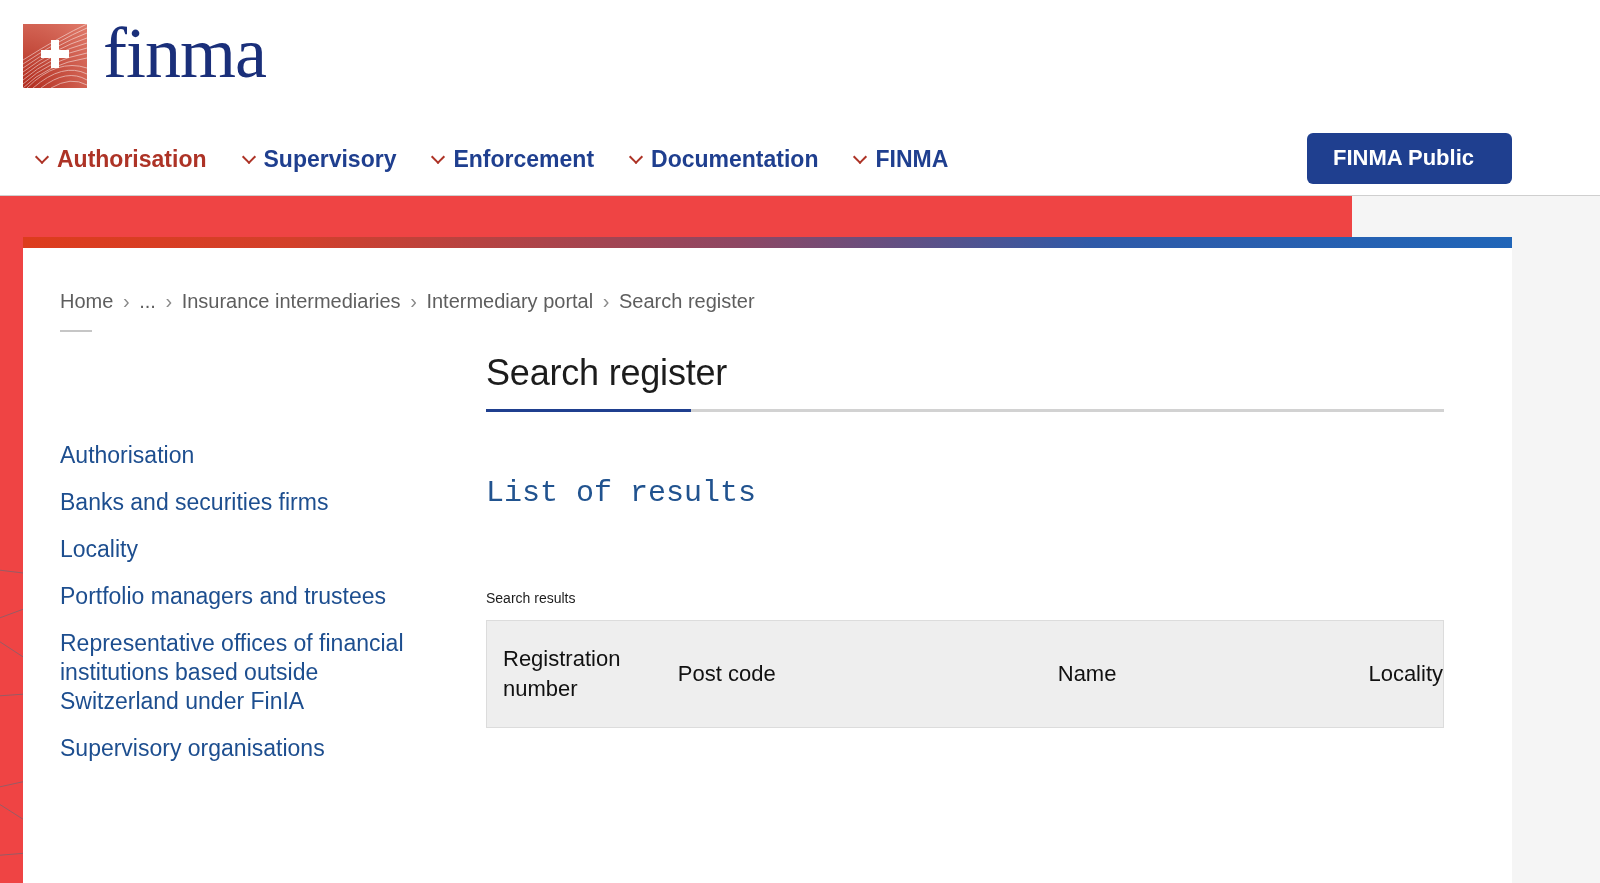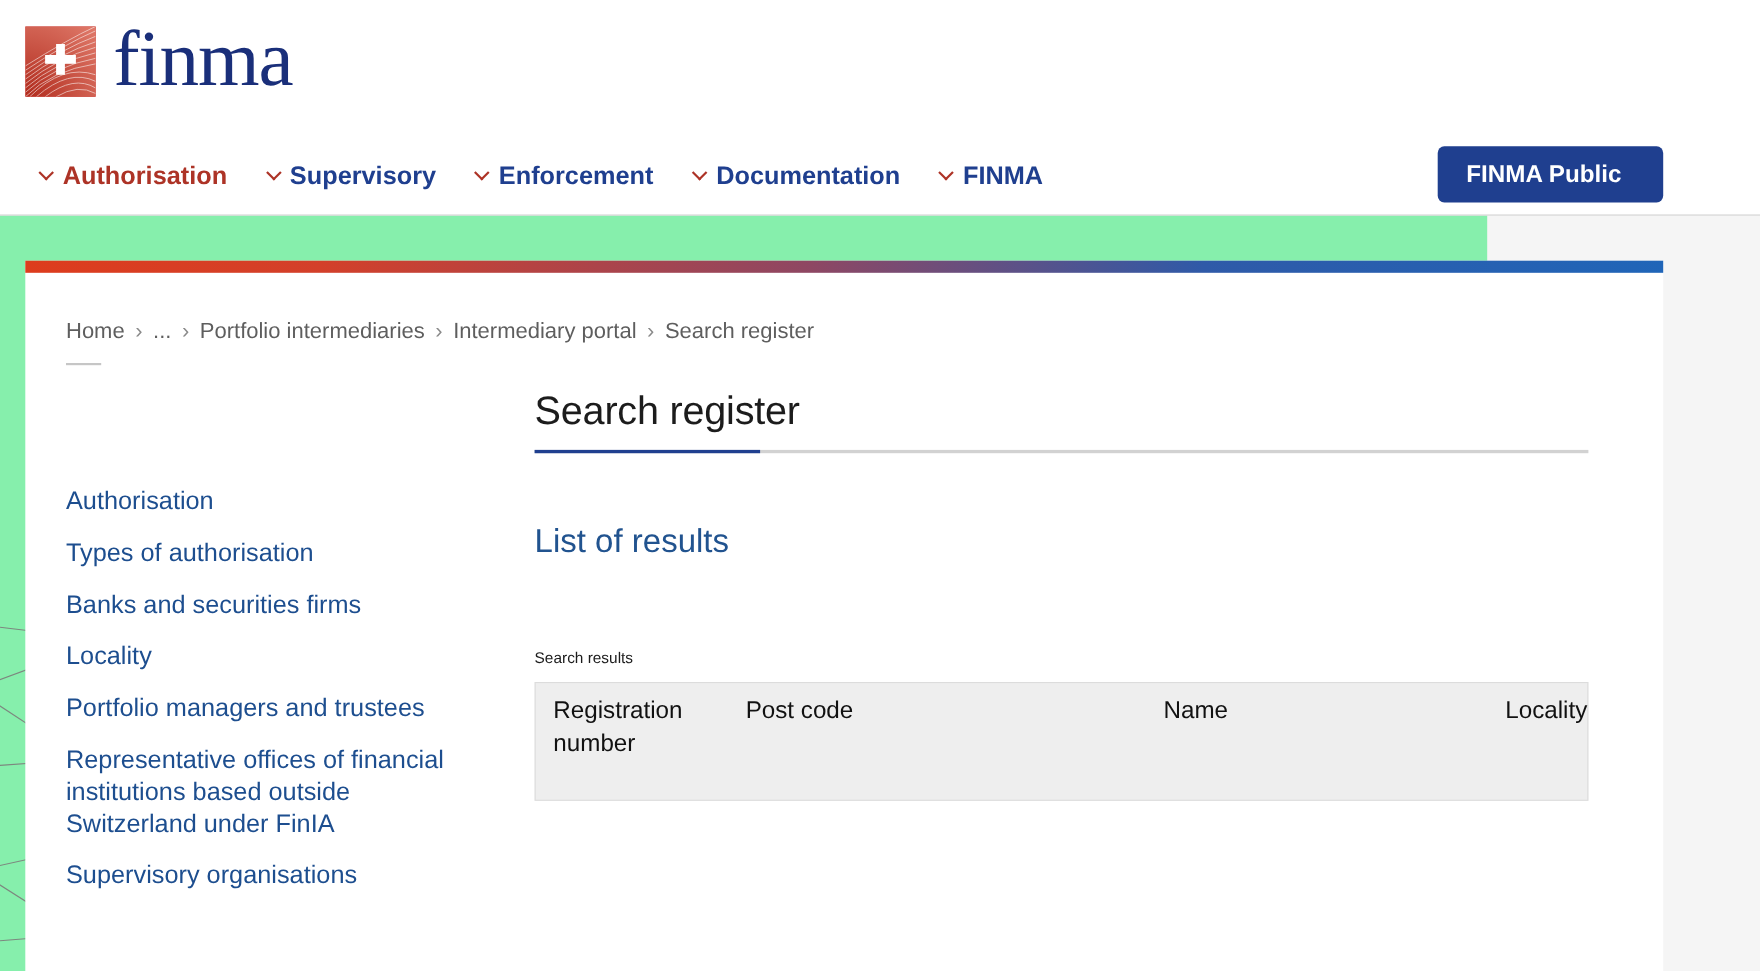--- a/index.html
+++ b/index.html
@@ -5,21 +5,21 @@
   * { box-sizing: border-box; }
   html, body {
     margin: 0; padding: 0;
     width: 1600px; height: 883px;
     overflow: hidden;
     background: #f5f5f5;
     font-family: "Liberation Sans", sans-serif;
     -webkit-font-smoothing: antialiased;
   }
 
-  .page { position: relative; width: 1352px; height: 883px; background: #86efac; }
+  .page { position: relative; width: 1352px; height: 883px; background: #ef4444; }
 
   
   .header {
     position: absolute; top: 0; left: 0;
     width: 1600px; height: 196px;
     background: #ffffff;
     border-bottom: 1px solid #cfcfcf;
   }
 
   .logo-wrap {
@@ -147,34 +147,35 @@
   }
   .title-rule:before {
     content: ""; position: absolute; left: 0; top: 0;
     width: 205px; height: 3px; background: #1f3f8f;
   }
 
   .section-title {
     font-size: 30px; color: #21538f;
     margin: 63px 0 0 0; font-weight: normal;
     line-height: 36px;
+    font-family: Liberation Mono, monospace;
   }
 
   .results-label {
     font-size: 14px; font-weight: normal; color: #1c1c1c;
     margin-top: 79px;
   }
 
   .table { margin-top: 14px; width: 958px; }
   .thead {
     display: flex;
     background: #eeeeee;
     border: 1px solid #dcdcdc;
     min-height: 108px;
-    align-items: flex-start;
+    align-items: center;
     gap: 34px;
   }
   .th {
     font-size: 22px; color: #111111;
     line-height: 30px;
     padding: 10px 0;
   }
   .th-reg { width: 174px; padding-left: 16px; }
   .th-name { width: 254px; }
   .th-post { width: 388px; }
@@ -280,31 +281,30 @@
 
   <div class="card">
 
     <div class="accent-bar"></div>
 
     <div class="breadcrumb">
       <span class="crumb">Home</span>
       <span class="sep">›</span>
       <span class="crumb">...</span>
       <span class="sep">›</span>
-      <span class="crumb">Portfolio intermediaries</span>
+      <span class="crumb">Insurance intermediaries</span>
       <span class="sep">›</span>
       <span class="crumb">Intermediary portal</span>
       <span class="sep">›</span>
       <span class="crumb">Search register</span>
     </div>
     <div class="breadcrumb-rule"></div>
 
     <nav class="sidebar">
       <a class="side-link">Authorisation</a>
-      <a class="side-link">Types of authorisation</a>
       <a class="side-link">Banks and securities firms</a>
       <a class="side-link">Locality</a>
       <a class="side-link">Portfolio managers and trustees</a>
       <a class="side-link">Representative offices of financial institutions based outside Switzerland under FinIA</a>
       <a class="side-link">Supervisory organisations</a>
     </nav>
 
     <div class="main">
       <h1 class="page-title">Search register</h1>
       <div class="title-rule"></div>

